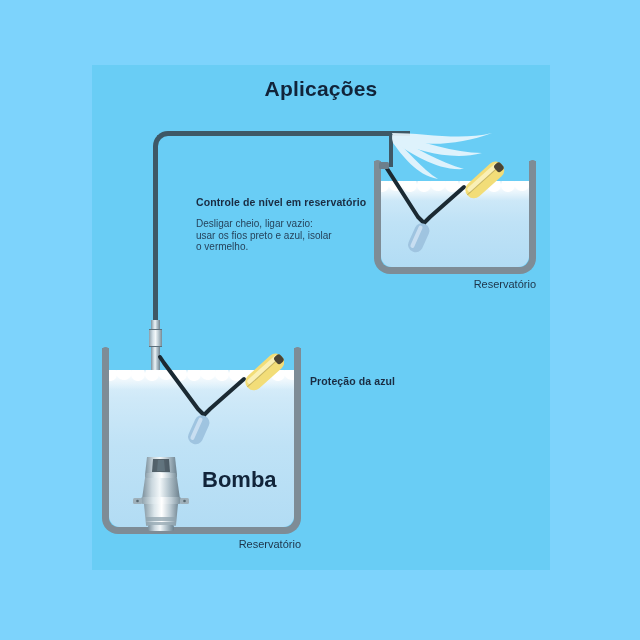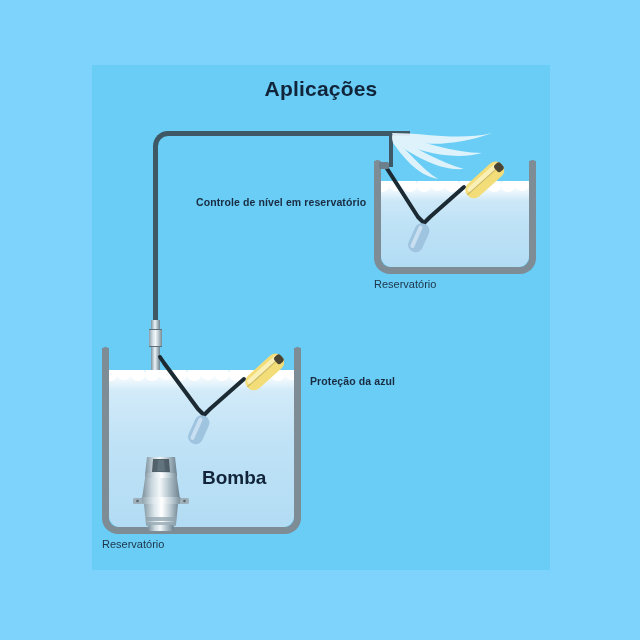--- a/index.html
+++ b/index.html
@@ -109,21 +109,21 @@
   .tank .foam2 {
     position: absolute;
     left: 0; right: 0; top: 4px;
     height: 16px;
     background: linear-gradient(to bottom, rgba(255,255,255,.92), rgba(255,255,255,0));
   }
   .tank-label {
     position: absolute;
     font-size: 11px;
     color: #1d3348;
-    text-align: left;
+    text-align: right;
   }
 
   
   .pipe { position: absolute; background: #3e5866; }
   .elbow {
     position: absolute;
     border-left: 5px solid #3e5866;
     border-top: 5px solid #3e5866;
     border-top-left-radius: 15px;
     box-sizing: border-box;
@@ -147,21 +147,21 @@
   .spray { position: absolute; }
 
   
   .float-assy { position: absolute; }
 
   
   .pump { position: absolute; }
 
   .bomba-label {
     position: absolute;
-    font-size: 19px;
+    font-size: 22px;
     font-weight: bold;
     color: #11243a;
   }
 </style>
 </head>
 <body>
 
 <div id="stage">
   <div id="panel">
 
@@ -210,20 +210,23 @@
       <g transform="translate(84,28) rotate(-42)">
         <rect x="0" y="0" width="46" height="17" rx="8" fill="#f2dd78"></rect>
         <rect x="3" y="3" width="40" height="5" rx="2.5" fill="#fbf2bc" opacity=".9"></rect>
         <path d="M0 8 L46 8" stroke="#9b8a3a" stroke-width="1" opacity=".5"></path>
         <rect x="38" y="4" width="8" height="9" rx="3" fill="#4a4435"></rect>
       </g>
     </svg>
 
     <div class="note" id="note-level">
       <p class="hd">Controle de nível em reservatório</p>
+      <p class="bd">Desligar  cheio, ligar vazio:
+usar os fios preto e azul, isolar
+o vermelho.</p>
     </div>
 
     <div class="riser" style="left:59px; top:255px; width:9px; height:140px;"></div>
     <div class="coupling" style="left:57px; top:264px; width:13px; height:16px;"></div>
 
     <div class="tank" style="left:10px; top:283px; width:199px; height:186px;">
       <div class="walls"></div>
       <div class="wall-cap" style="left:0;"></div>
       <div class="wall-cap" style="right:0;"></div>
       <div class="water" style="top:22px;">

